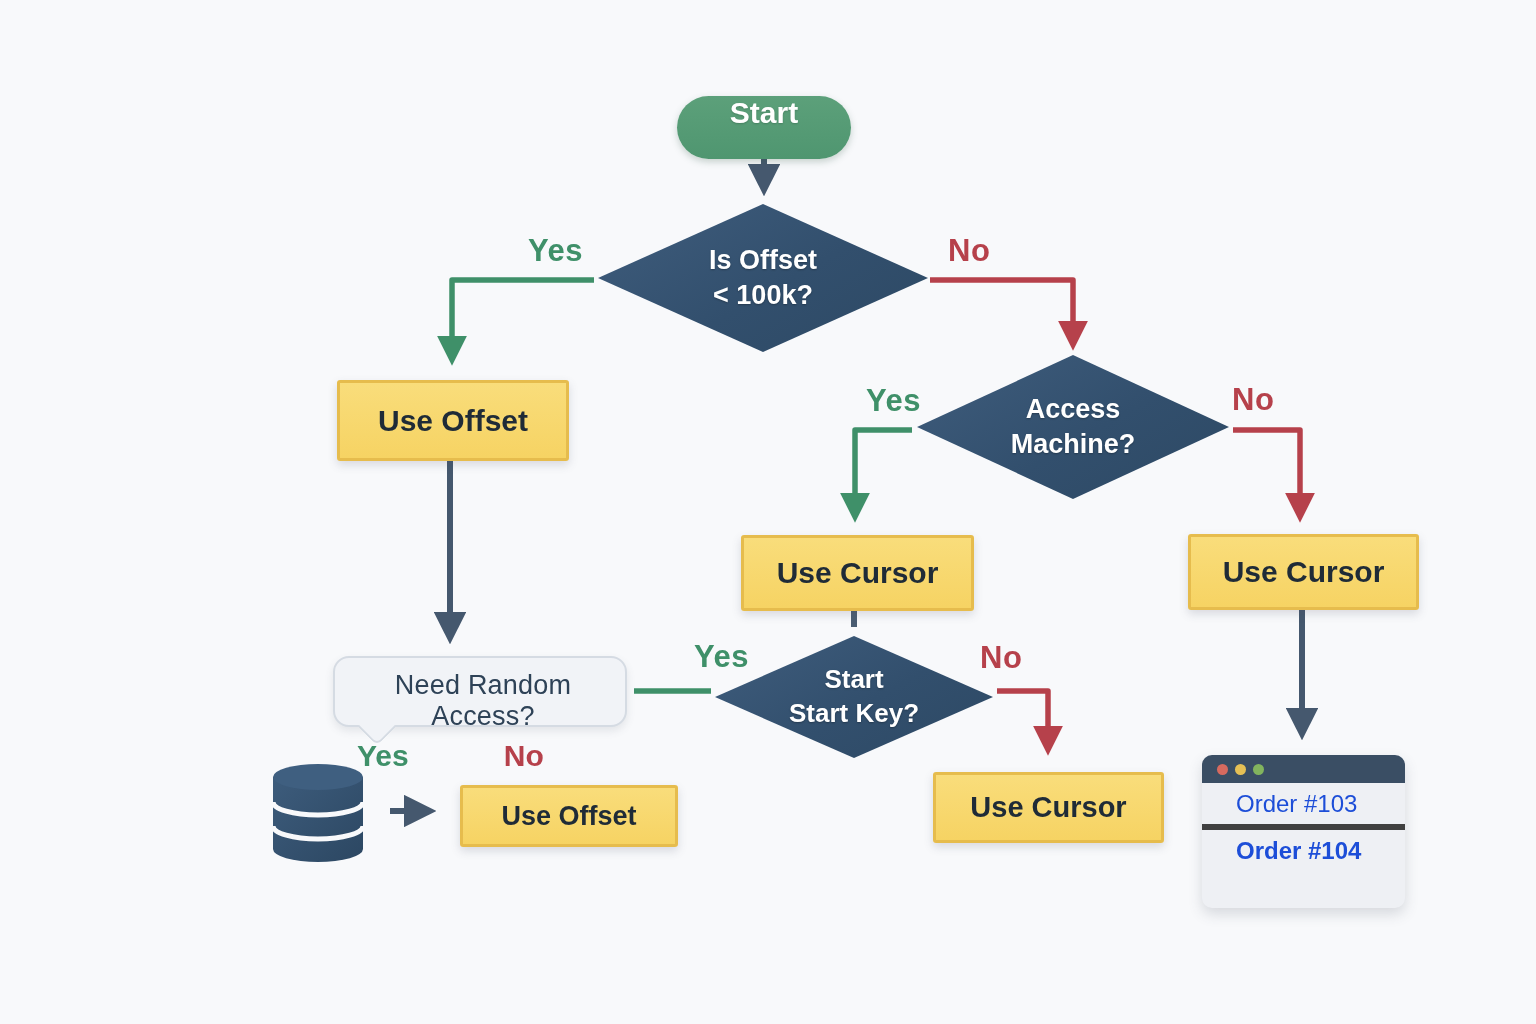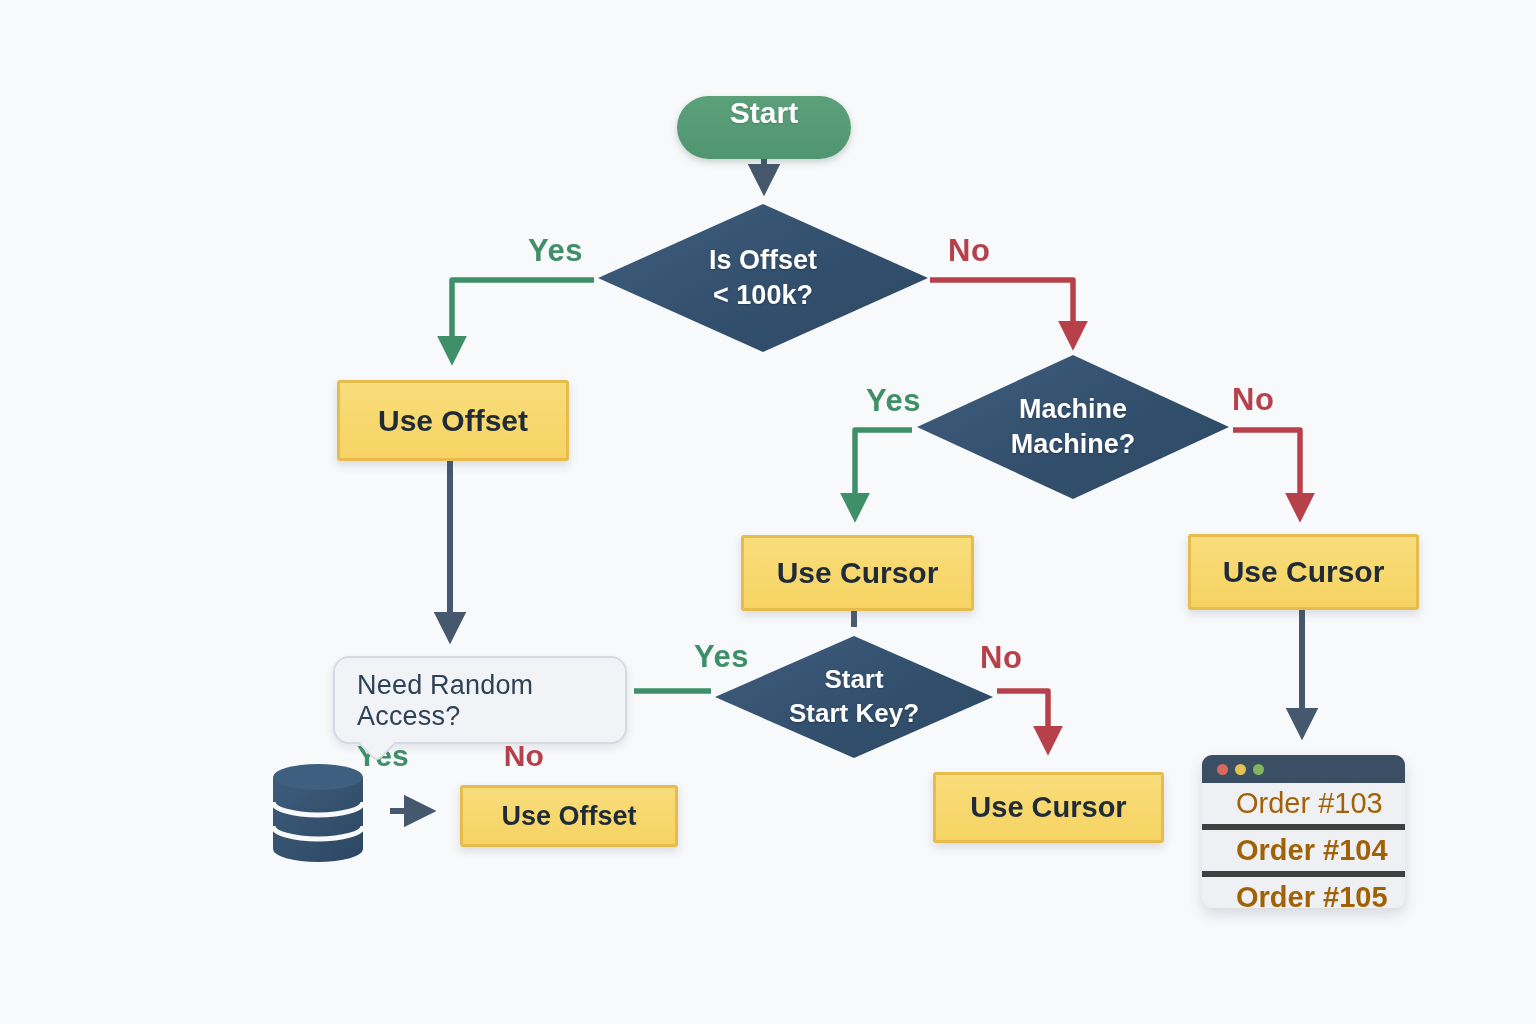--- a/index.html
+++ b/index.html
@@ -53,24 +53,24 @@
   .lbl.r{color:#b6414b;}
   .l-yes1{left:528px;top:233px;}
   .l-no1{left:948px;top:233px;}
   .l-yes2{left:866px;top:383px;}
   .l-no2{left:1232px;top:382px;}
   .l-yes3{left:694px;top:639px;}
   .l-no3{left:980px;top:640px;}
 
   
   .bubble{
-    position:absolute;left:333px;top:656px;width:294px;height:88px;
+    position:absolute;left:333px;top:656px;width:294px;height:71px;
     background:#f1f3f7;border:2px solid #d5dbe3;border-radius:16px;
     box-shadow:0 4px 9px rgba(70,80,100,.12);
-    box-sizing:border-box;padding:12px 16px 0 22px;
+    box-sizing:border-box;padding:12px 16px 0 22px;text-align:center;
   }
   .bubble::after{
     content:"";position:absolute;left:28px;bottom:-15px;width:26px;height:26px;
     background:#f1f3f7;border-right:2px solid #d5dbe3;border-bottom:2px solid #d5dbe3;
     transform:rotate(45deg);border-bottom-right-radius:7px;
   }
   .bubble .q{font-size:27px;color:#2e4257;font-weight:400;letter-spacing:.2px;}
   .bubble .yn{margin-top:7px;display:flex;font-size:30px;font-weight:700;}
   .bubble .yn .y{color:#3f9069;}
   .bubble .yn .n{color:#b6414b;margin-left:95px;}
@@ -84,21 +84,21 @@
     background:#eef0f4;border-radius:10px;overflow:hidden;
     box-shadow:0 6px 14px rgba(60,70,90,.18);
   }
   .browser .bar{height:28px;background:#3a4e64;display:flex;align-items:center;padding-left:15px;}
   .browser .dot{width:11px;height:11px;border-radius:50%;margin-right:7px;}
   .dot.red{background:#d76a5f;}
   .dot.yellow{background:#e5c055;}
   .dot.green{background:#82b45e;}
   .browser .row{
     height:41px;display:flex;align-items:center;padding-left:34px;
-    font-size:29px;color:#a16207;
+    font-size:24px;color:#1d4ed8;
   }
   .browser .row + .row{border-top:6px solid #404040;font-weight:bold;}
 </style>
 </head>
 <body>
 
 <div class="stage">
 
   <svg class="wires" viewBox="0 0 1536 1024">
     <defs>
@@ -129,21 +129,21 @@
 
   <div class="start-pill">
     <span>Start</span>
   </div>
 
   <div class="diamond d1">
     <span>Is Offset</span>
     <span>&lt; 100k?</span>
   </div>
   <div class="diamond d2">
-    <span>Machine</span>
+    <span>Access</span>
     <span>Machine?</span>
   </div>
   <div class="diamond d3">
     <span>Start</span>
     <span>Start Key?</span>
   </div>
 
   <div class="result r1">
     <span>Use Offset</span>
   </div>
@@ -189,16 +189,15 @@
   </svg>
 
   <div class="browser">
     <div class="bar">
       <span class="dot red"></span>
       <span class="dot yellow"></span>
       <span class="dot green"></span>
     </div>
     <div class="row">Order #103</div>
     <div class="row">Order #104</div>
-    <div class="row">Order #105</div>
   </div>
 
 </div>
 
 </body></html>

